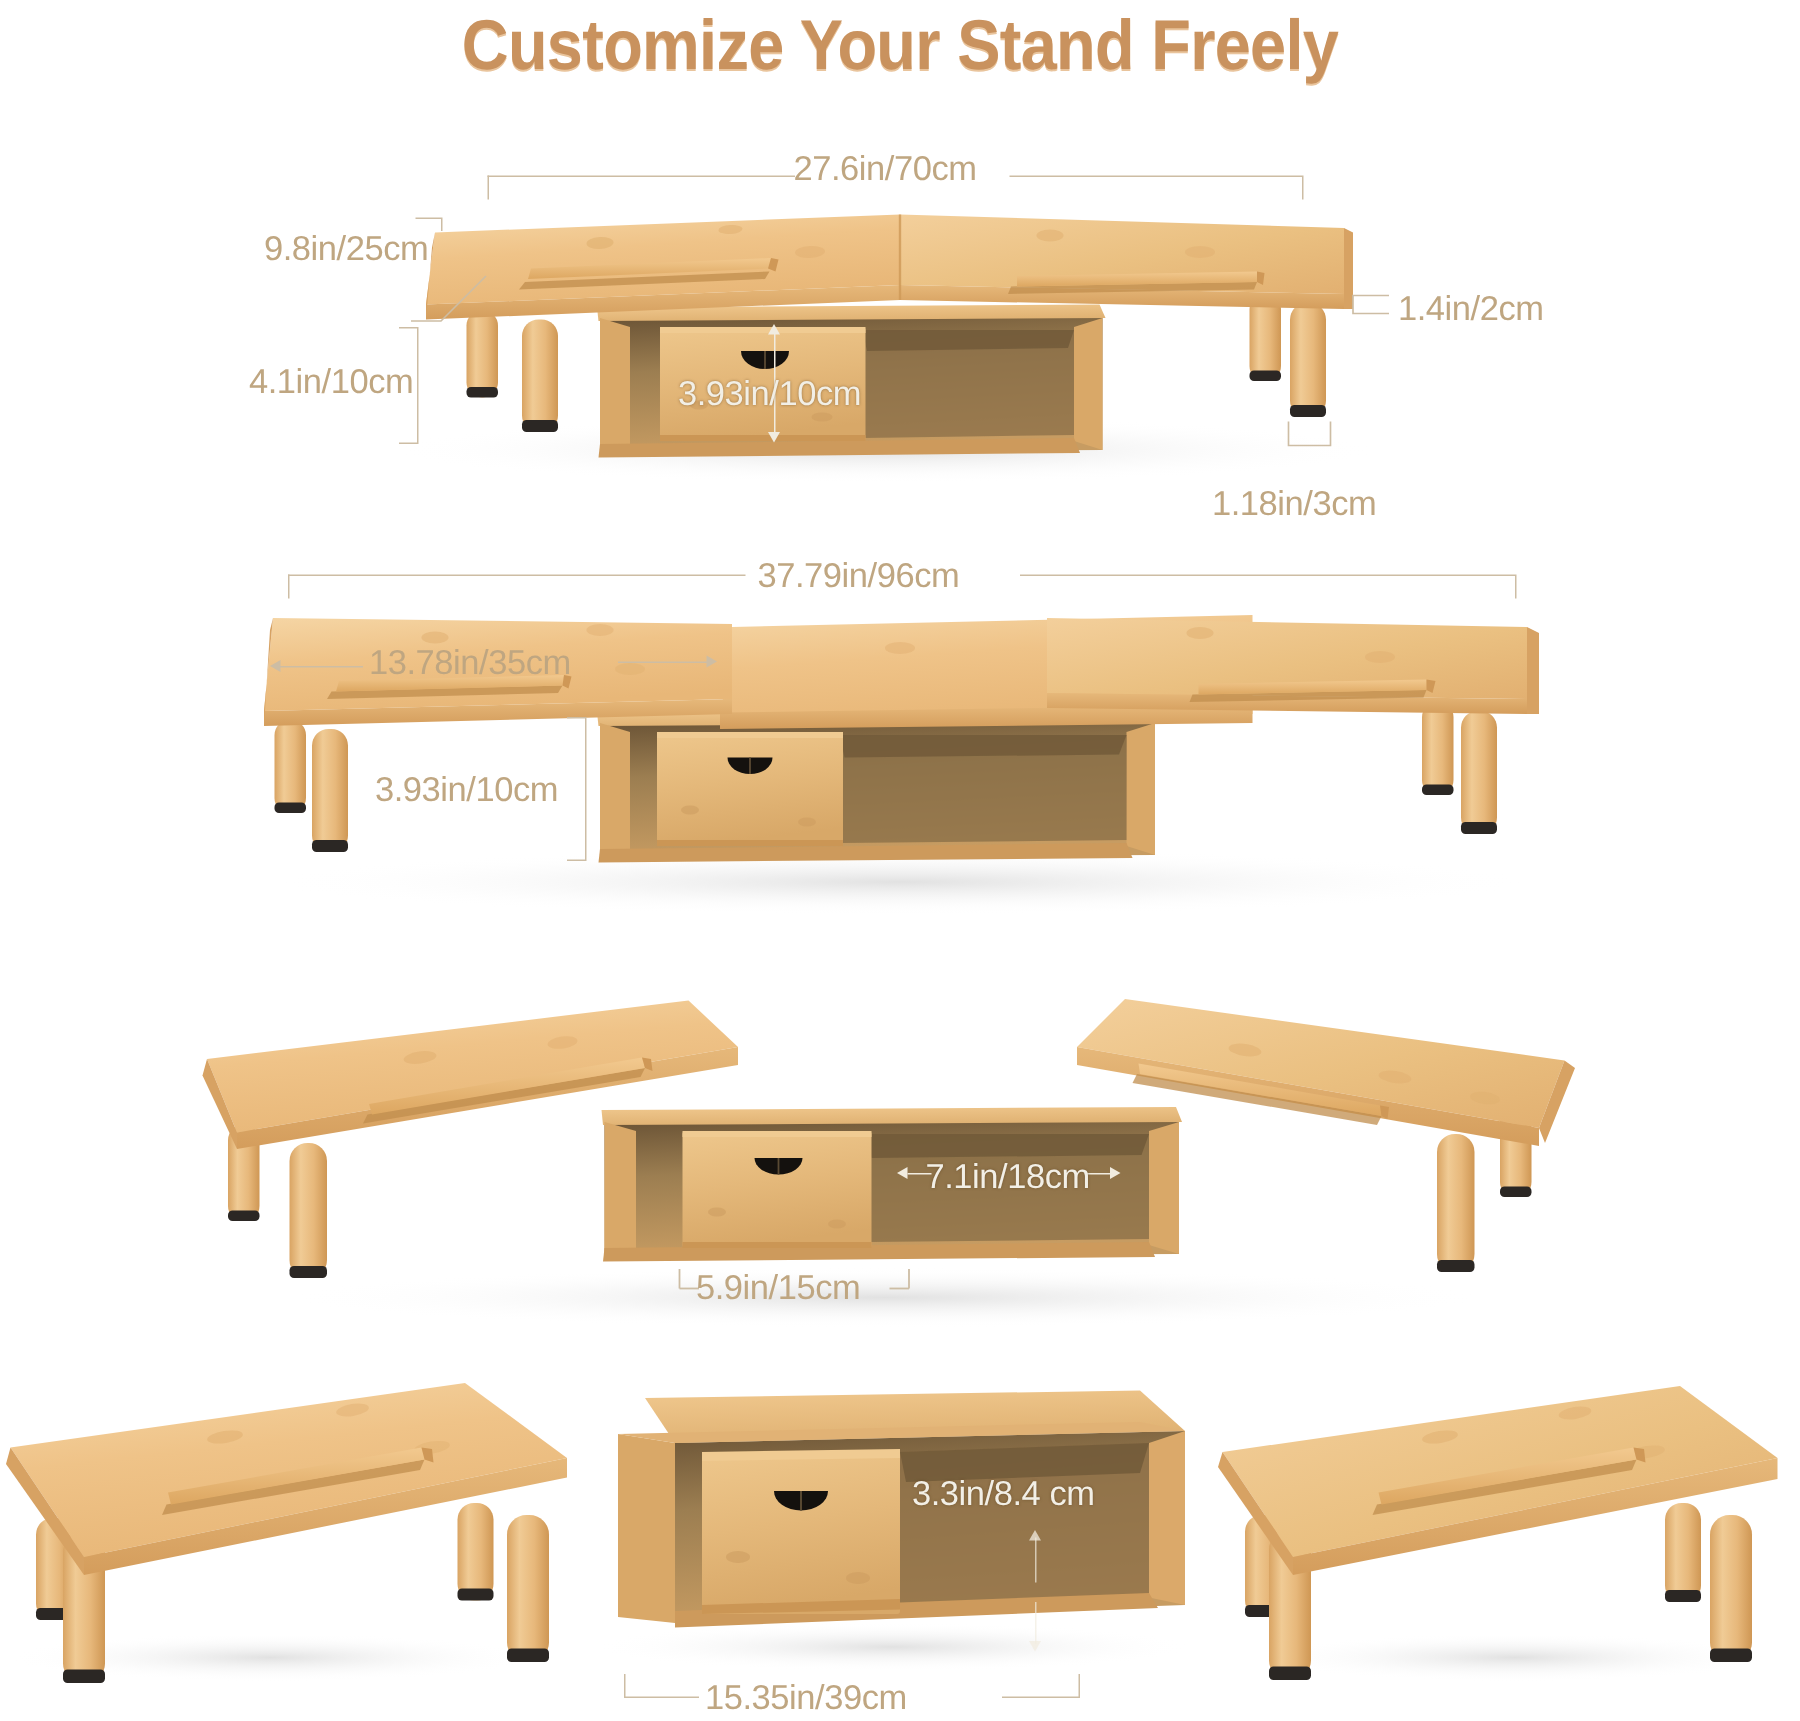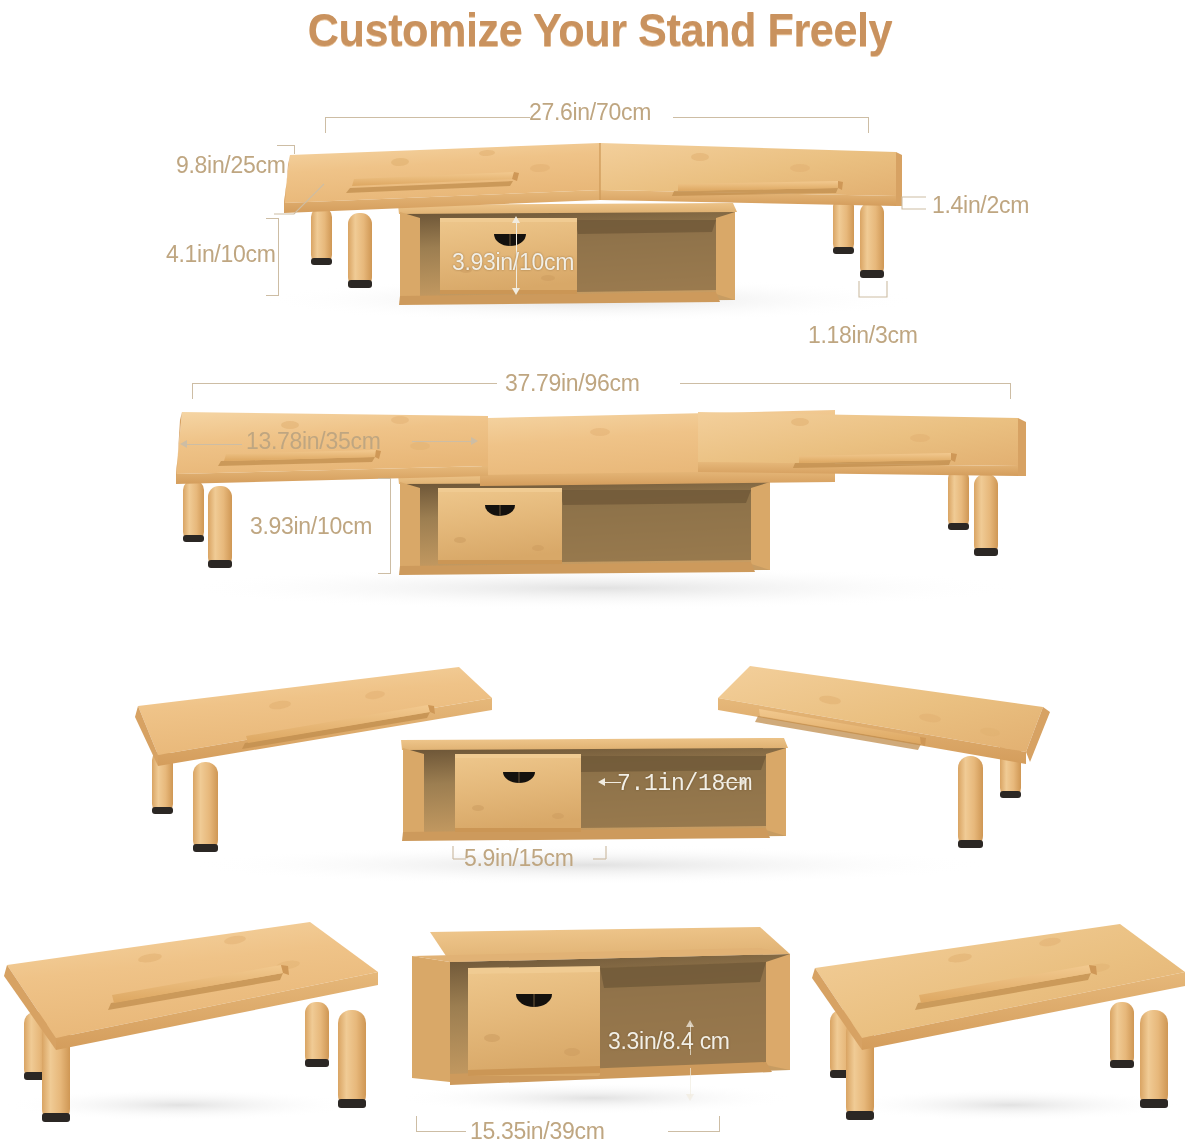--- a/index.html
+++ b/index.html
@@ -361,21 +361,21 @@
         <path d="M760,76 L921,104 L920,97 L759,69 Z" fill="url(#grooveG)"></path>
         <path d="M921,104 L920,97 L926,98 L925,106 Z" fill="#cf9857"></path>
       </g>
     </svg>
   </div>
 
   <div class="rule h white" style="left:605px;top:782px;width:16px;"></div>
   <div class="rule h white" style="left:723px;top:782px;width:18px;"></div>
   <div class="arrowL white" style="left:598px;top:778px;"></div>
   <div class="arrowR white" style="left:740px;top:778px;"></div>
-  <div class="dim white" style="left:617px;top:771px;font-family:Liberation Mono, monospace;">7.1in/18cm</div>
+  <div class="dim white" style="left:617px;top:771px;">7.1in/18cm</div>
 
   <svg style="position:absolute;left:452px;top:845px;" width="156" height="18">
     <path d="M1,1 L1,14" stroke="#cdbda4" stroke-width="1.2" fill="none"></path>
     <path d="M154,1 L154,14" stroke="#cdbda4" stroke-width="1.2" fill="none"></path>
     <path d="M1,14 L14,14" stroke="#cdbda4" stroke-width="1.2" fill="none"></path>
     <path d="M141,14 L154,14" stroke="#cdbda4" stroke-width="1.2" fill="none"></path>
   </svg>
   <div class="dim" style="left:464px;top:845px;">5.9in/15cm</div>
 
   <div class="prod" style="left:0;top:910px;width:1200px;height:237px;">
@@ -452,21 +452,21 @@
         <path d="M921,93 L1091,63 L1089,55 L919,85 Z" fill="url(#grooveG)"></path>
         <path d="M1091,63 L1089,55 L1096,56 L1097,65 Z" fill="#cf9857"></path>
       </g>
     </svg>
   </div>
 
   <div class="rule v white" style="left:690px;top:1025px;height:30px;opacity:.7;"></div>
   <div class="rule v white" style="left:690px;top:1068px;height:28px;opacity:.7;"></div>
   <div class="arrowU" style="left:686px;top:1020px;opacity:.75;"></div>
   <div class="arrowD" style="left:686px;top:1094px;opacity:.75;"></div>
-  <div class="dim white" style="left:608px;top:1028px;">3.3in/8.4 cm</div>
+  <div class="dim white" style="left:608px;top:982px;">3.3in/8.4 cm</div>
 
   <div class="rule h" style="left:416px;top:1131px;width:50px;"></div>
   <div class="rule h" style="left:668px;top:1131px;width:52px;"></div>
   <div class="rule v" style="left:416px;top:1116px;height:16px;"></div>
   <div class="rule v" style="left:719px;top:1116px;height:16px;"></div>
   <div class="dim" style="left:470px;top:1118px;">15.35in/39cm</div>
 
 </div>
 
 </body></html>

